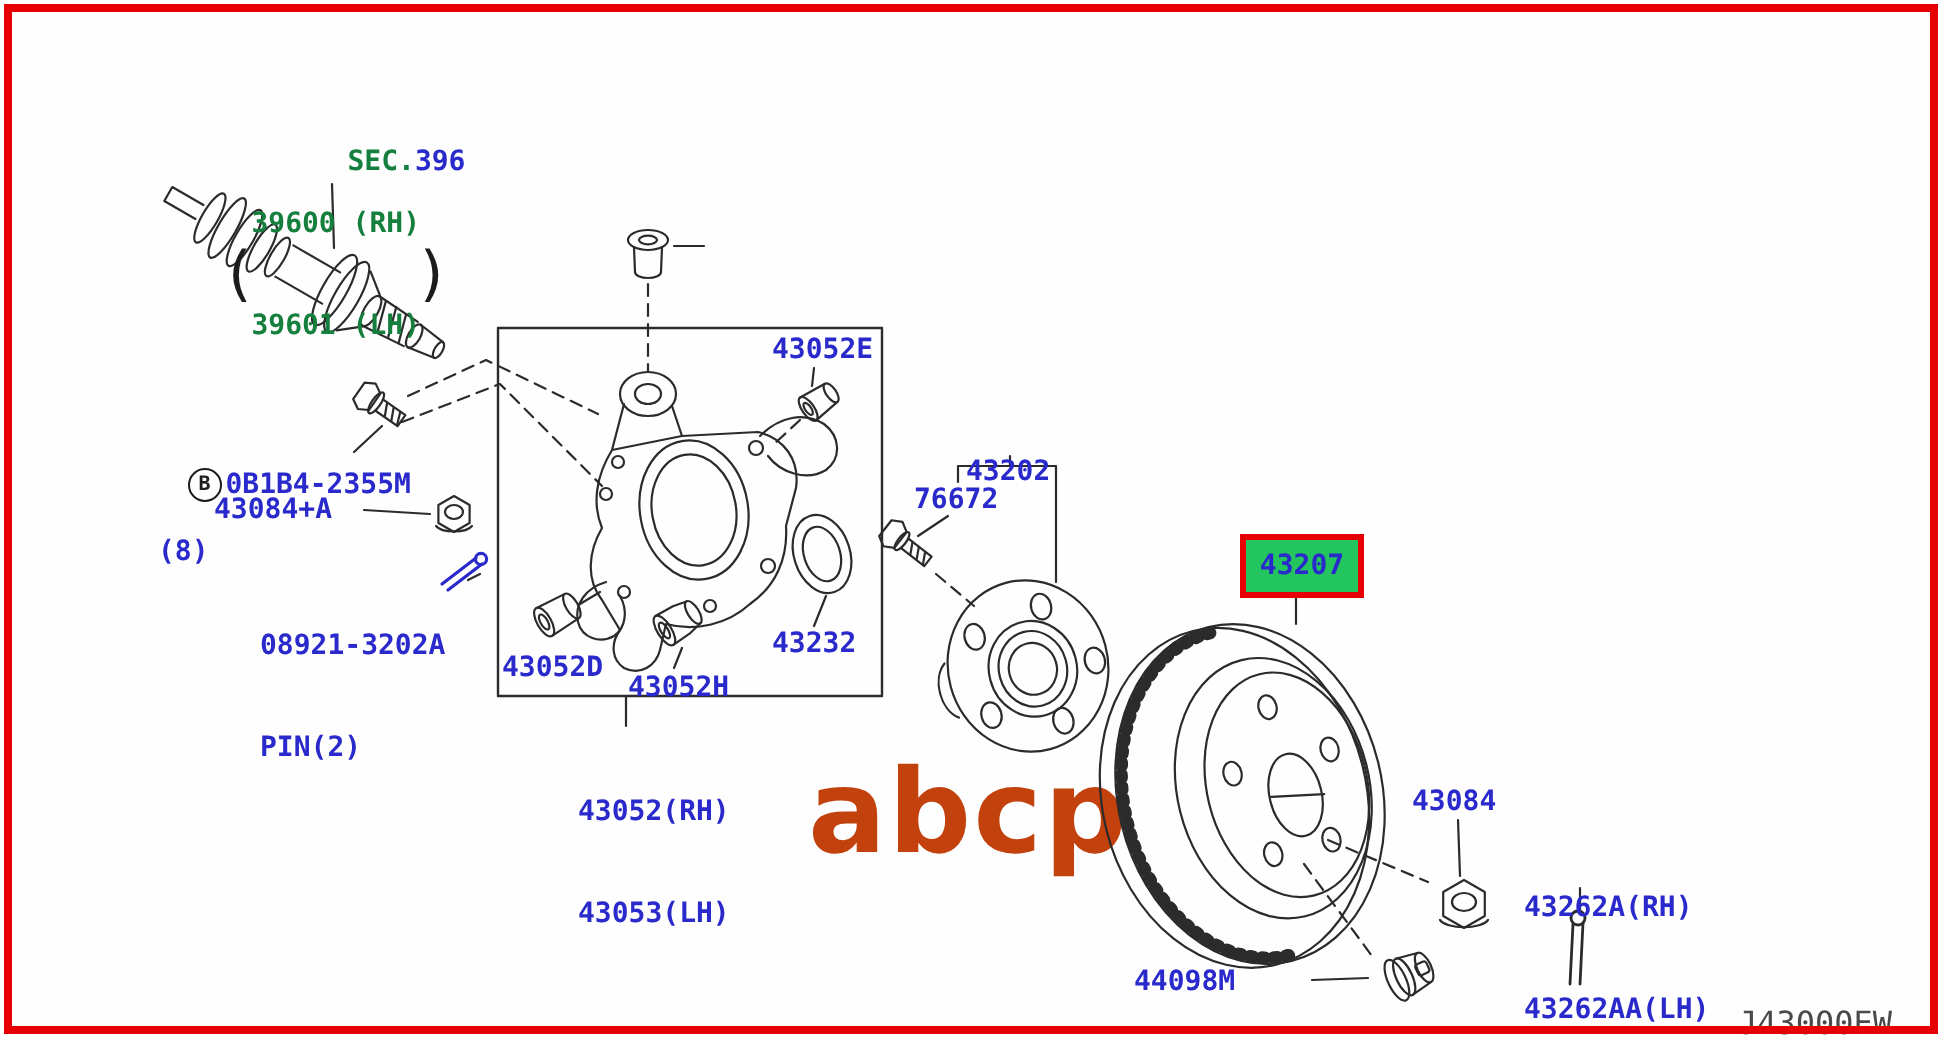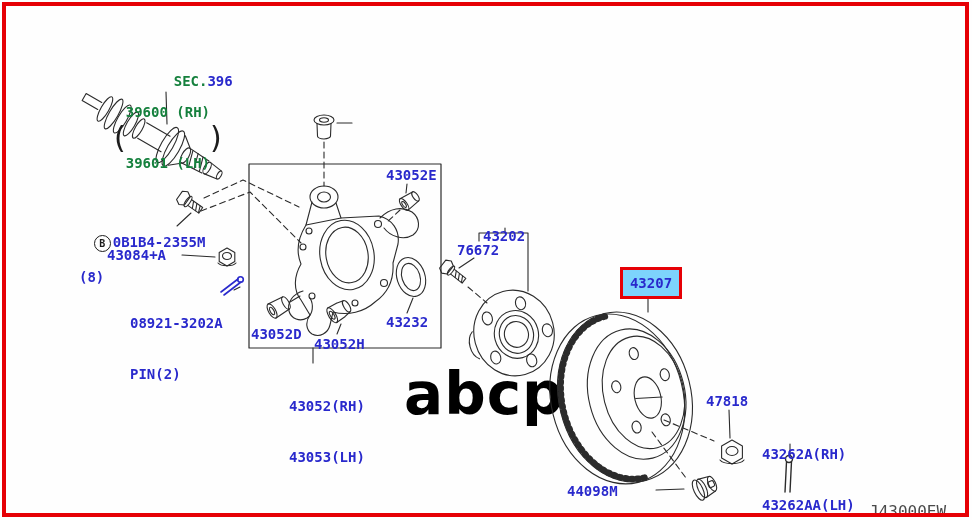--- a/index.html
+++ b/index.html
@@ -9,24 +9,24 @@
          pointer-events:none;z-index:6;}
   .lbl{position:absolute;font:700 14px "DejaVu Sans Mono", monospace;color:#2929cc;
        white-space:pre;line-height:17px;z-index:4;}
   .lbl .black{color:#15803d;}
   .sec-row{display:flex;align-items:center;}
   .bigparen{font:400 30px "DejaVu Sans", sans-serif;color:#1c1c1c;line-height:30px;}
   .bbadge{display:inline-flex;width:15px;height:15px;border:1.6px solid #1c1c1c;border-radius:50%;
           align-items:center;justify-content:center;font:700 10px "DejaVu Sans Mono",monospace;
           color:#1c1c1c;margin-right:2px;vertical-align:middle;}
   .hl-box{position:absolute;left:620px;top:267px;width:56px;height:26px;border:3px solid #e60005;
-          display:flex;align-items:center;justify-content:center;z-index:4;background:#7dd3fc;}
+          display:flex;align-items:center;justify-content:center;z-index:4;background:#22c55e;}
   .hl-box span{font:700 14px "DejaVu Sans Mono",monospace;color:#2929cc;}
-  .watermark{position:absolute;left:404px;top:360px;font:700 58px "DejaVu Sans",sans-serif;
-             color:#000000;letter-spacing:1px;z-index:1;}
+  .watermark{position:absolute;left:404px;top:372px;font:700 58px "DejaVu Sans",sans-serif;
+             color:#c2410c;letter-spacing:1px;z-index:1;}
   .jcode{position:absolute;left:869px;top:502px;font:400 16px "DejaVu Sans Mono",monospace;
          color:#4a4a4a;z-index:4;}
   svg{position:absolute;left:0;top:0;z-index:2;}
   svg *{vector-effect:non-scaling-stroke;}
 </style>
 </head>
 <body>
 
 <div id="canvas">
 
@@ -249,21 +249,21 @@
   <div class="lbl" style="left:386px;top:314px;">43232</div>
 
   <div class="lbl" style="left:457px;top:242px;">76672</div>
 
   <div class="lbl" style="left:483px;top:228px;">43202</div>
 
   <div class="hl-box">
     <span>43207</span>
   </div>
 
-  <div class="lbl" style="left:706px;top:393px;">47818</div>
+  <div class="lbl" style="left:706px;top:393px;">43084</div>
 
   <div class="lbl" style="left:762px;top:412px;">
     <span style="display:block;">43262A(RH)</span>
     <span style="display:block;">43262AA(LH)</span>
   </div>
 
   <div class="lbl" style="left:567px;top:483px;">44098M</div>
 
   <div class="jcode">J43000EW</div>
 

